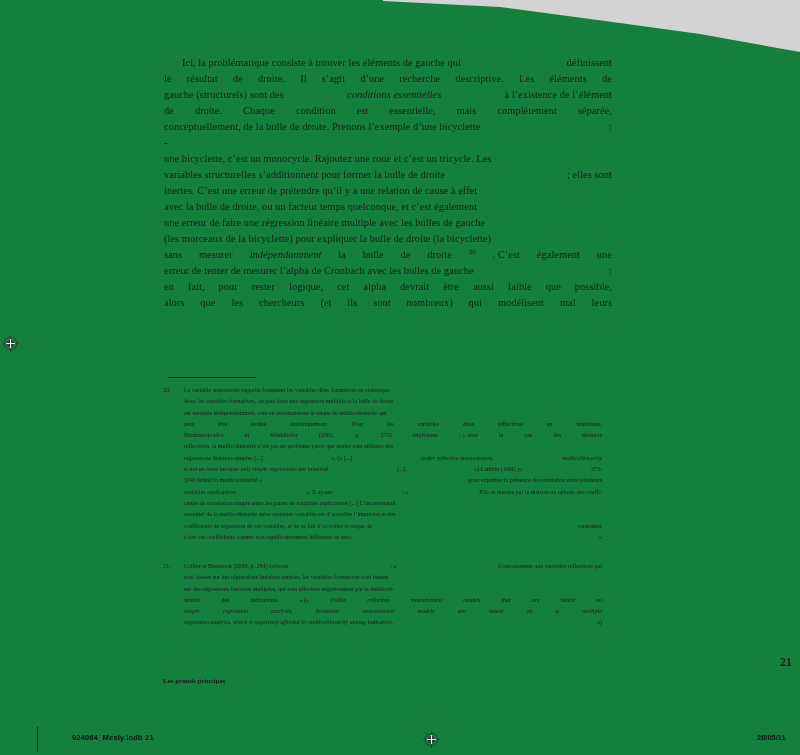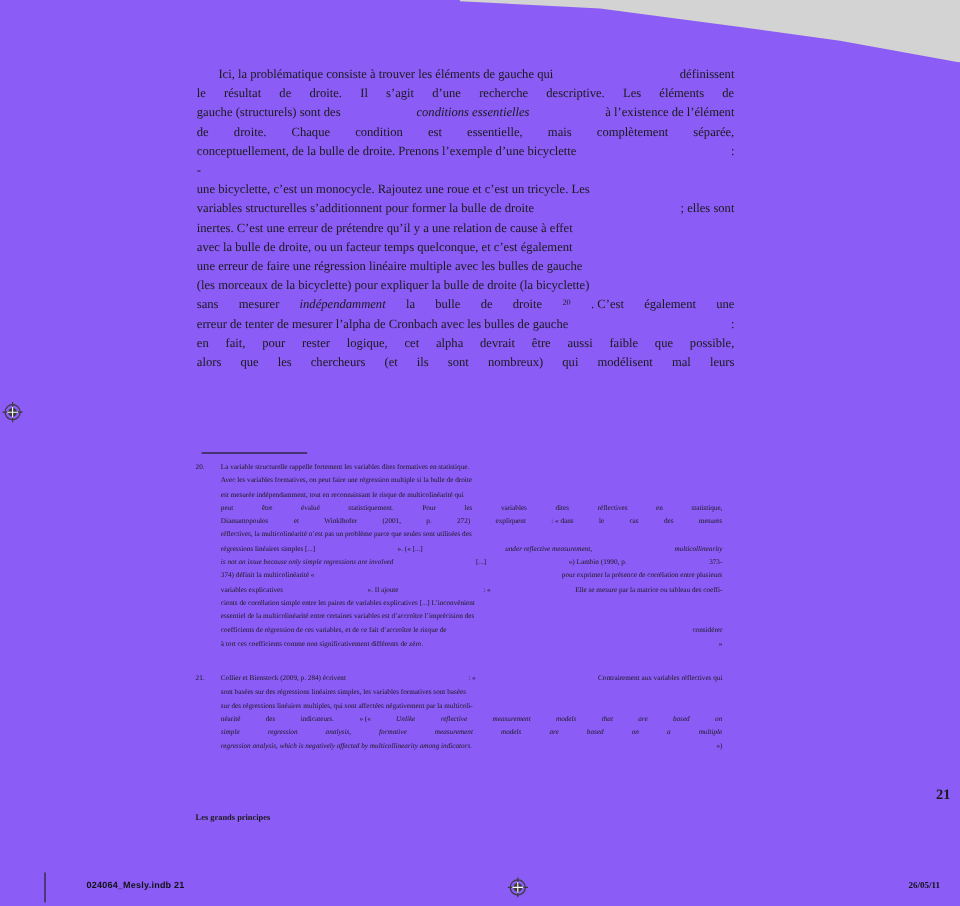--- a/index.html
+++ b/index.html
@@ -1,16 +1,16 @@
 <!DOCTYPE html>
 <html><head>
 <meta charset="utf-8">
 <style>
   html,body{margin:0;padding:0;}
-  .stage{position:relative;width:800px;height:755px;background:#8b5cf6;overflow:hidden;
+  .stage{position:relative;width:800px;height:755px;background:#15803d;overflow:hidden;
          font-family:"Liberation Serif", serif;color:#1a1a1a;}
   .gray-wedge{position:absolute;top:0;left:0;width:800px;height:54px;
          clip-path:polygon(383px 0px,800px 0px,800px 52px,700px 34px,620px 23px,500px 7px,383px 1px);}
   
   .tline{display:flex;justify-content:space-between;white-space:pre;}
   .bline{height:16px;line-height:16px;font-size:10.5px;}
   .fline{height:11.3px;line-height:11.3px;font-size:6px;}
   .indent > span:first-child{padding-left:18px;}
   .i{font-style:italic;}
   .sup{font-size:7px;align-self:flex-start;line-height:10px;}
@@ -18,21 +18,21 @@
   .fn-rule{position:absolute;left:168px;top:377px;width:88px;height:1px;background:#1a1a1a;}
   .footnote{position:absolute;left:163px;width:439px;}
   .fn-num{position:absolute;left:0;top:0;font-size:6px;line-height:11.3px;}
   .fn-lines{margin-left:21px;}
   .running-footer{position:absolute;left:163px;top:677px;font-size:7px;font-weight:bold;}
   .folio{position:absolute;left:780px;top:655px;font-size:12px;font-weight:bold;}
   .trim-line{position:absolute;left:37px;top:727px;width:1px;height:25px;background:#222;}
   .status-left{position:absolute;left:48px;top:733px;font-size:7.5px;font-weight:bold;
                font-family:"Liberation Sans", sans-serif;letter-spacing:.2px;color:#111;margin-left:24px;}
   .status-right{position:absolute;left:757px;top:733px;font-size:7.5px;font-weight:bold;
-               font-family:Liberation Serif, serif;color:#111;}
+               font-family:Liberation Sans, sans-serif;color:#111;}
   .regmark{position:absolute;width:17px;height:17px;}
   .regmark-left{left:2px;top:335px;}
   .regmark-bottom{left:423px;top:731px;}
 </style>
 </head>
 <body>
 
 <div class="stage">
 
   <div class="gray-wedge" style="background: rgb(211, 211, 211);"></div>

